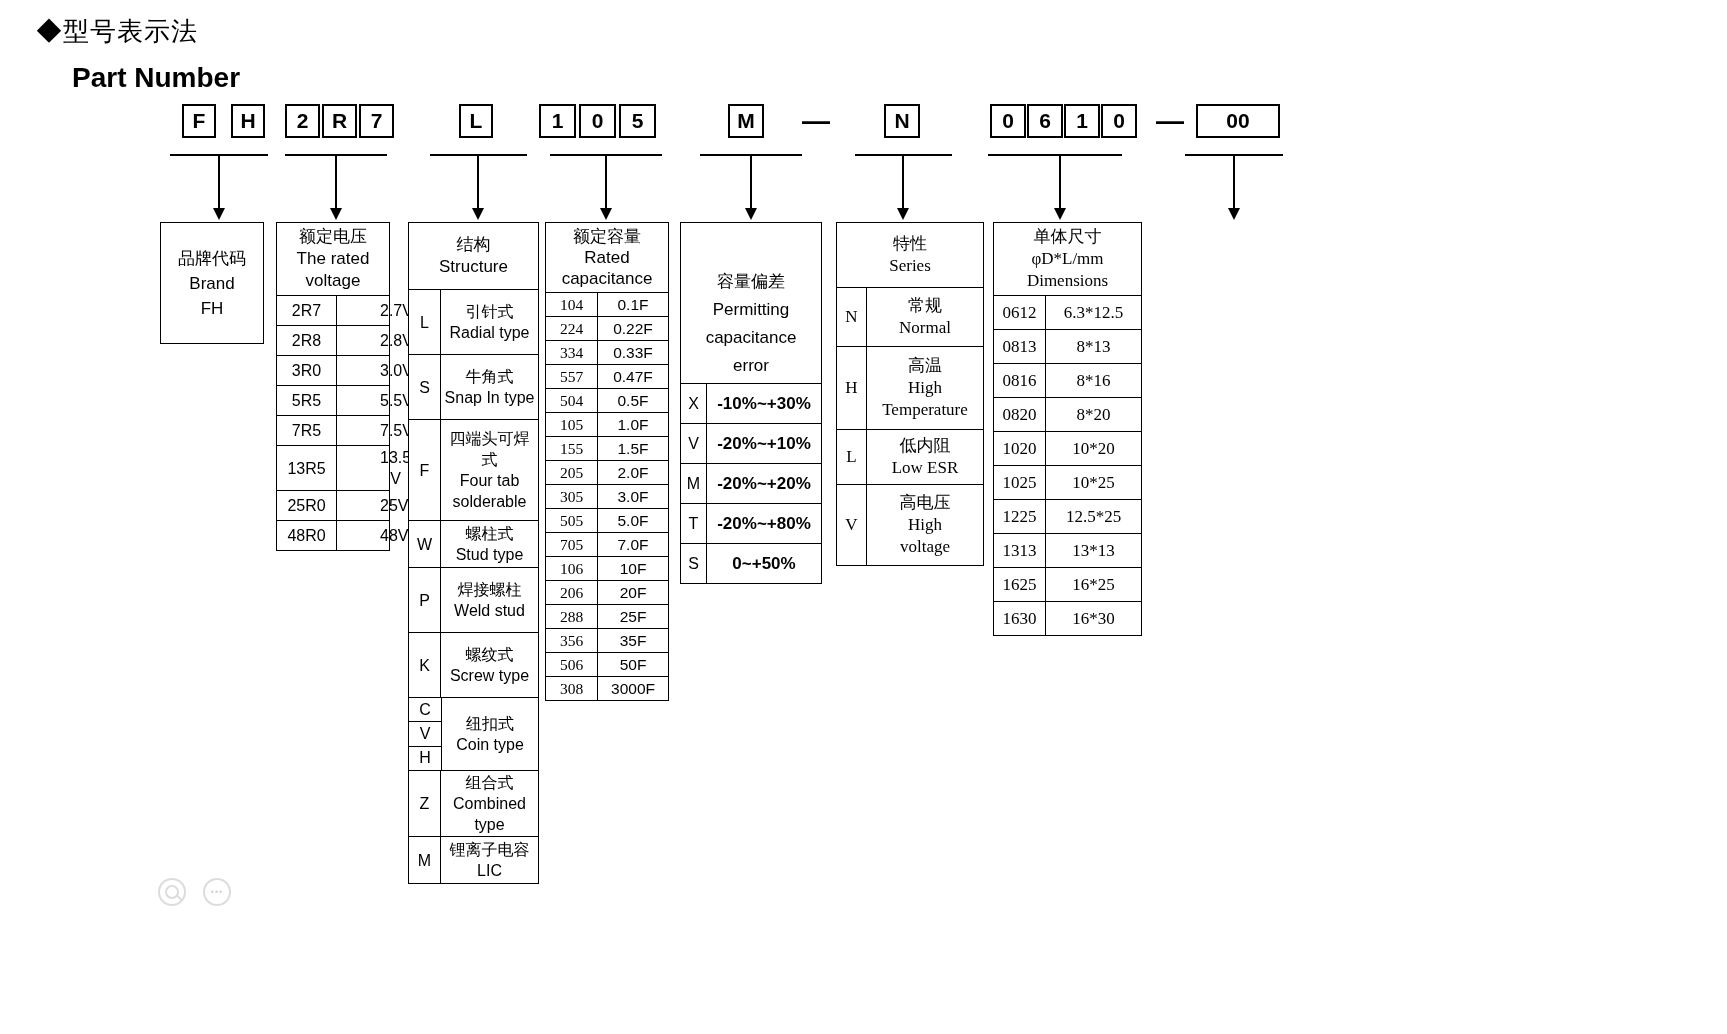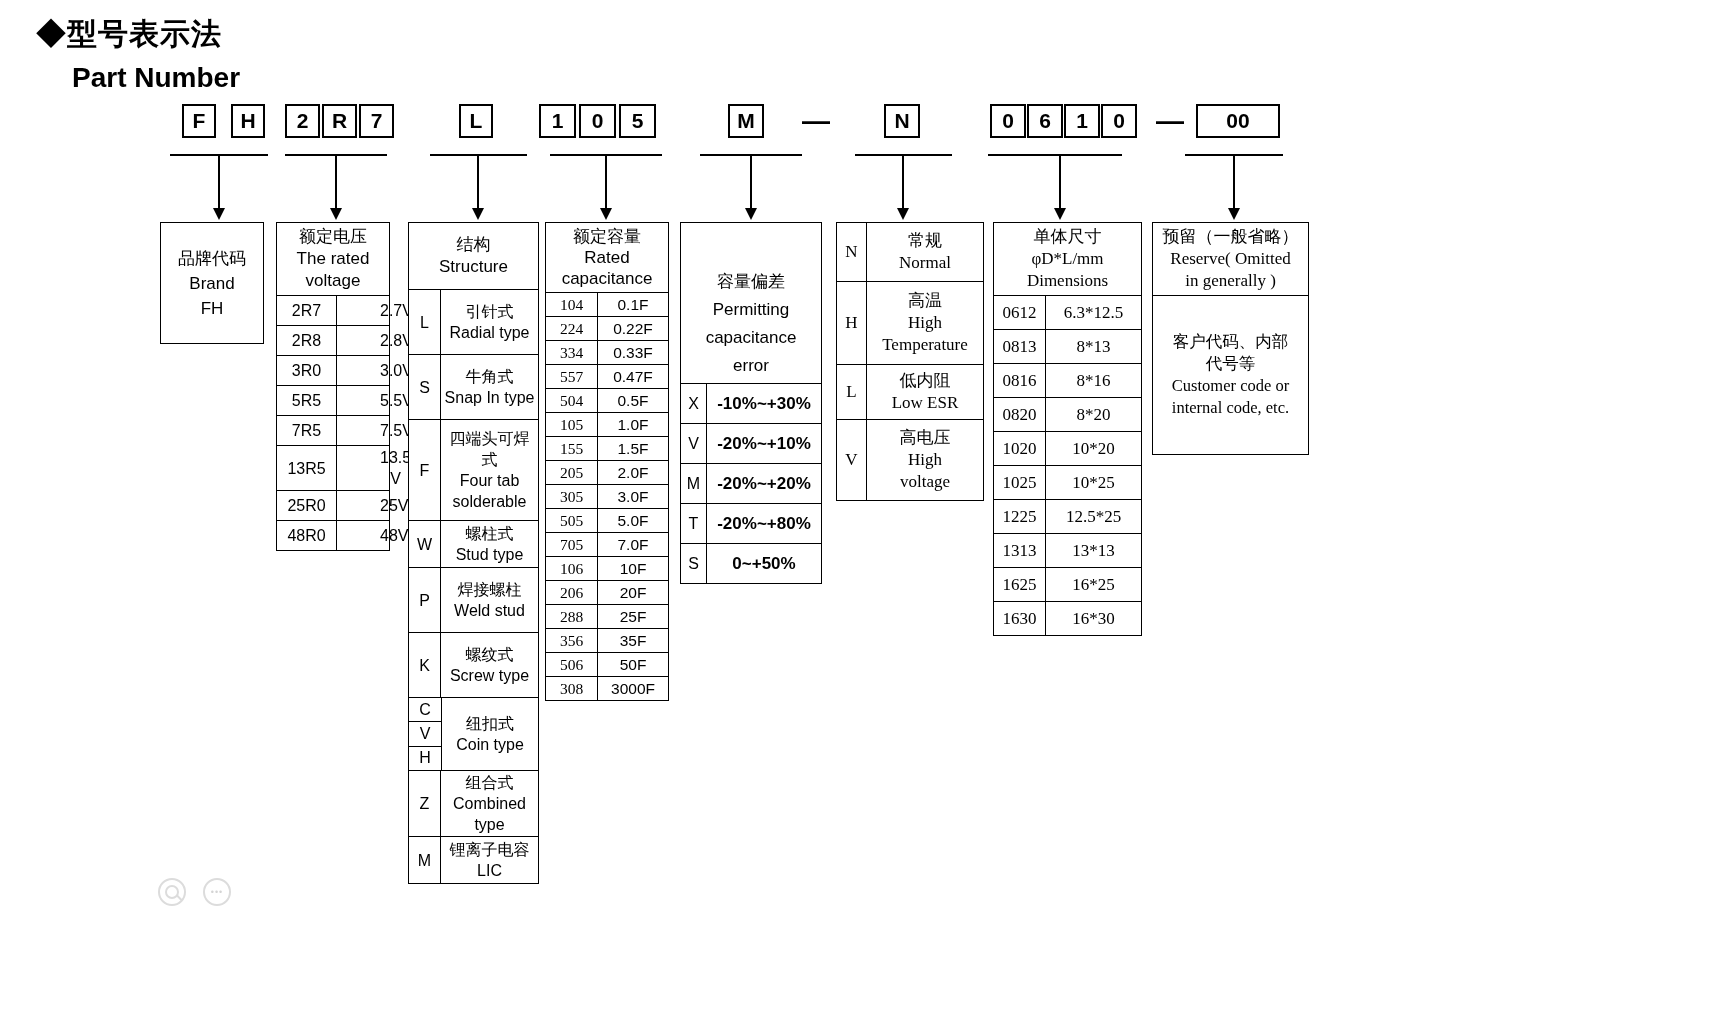--- a/index.html
+++ b/index.html
@@ -1,19 +1,19 @@
 <!DOCTYPE html>
 <html><head>
 <meta charset="utf-8">
 <style>
   html,body{margin:0;padding:0;}
   body{width:1727px;height:1034px;background:#fff;color:#000;font-family:"Liberation Sans",sans-serif;}
   .canvas{position:relative;width:1727px;height:1034px;background:#fff;overflow:hidden;}
 
-  .title{position:absolute;left:36px;top:14px;font-size:30px;font-weight:700;letter-spacing:1px;}
+  .title{position:absolute;left:36px;top:14px;font-size:26px;font-weight:400;letter-spacing:1px;}
   .subtitle{position:absolute;left:72px;top:62px;font-size:28px;font-weight:700;}
 
   
   .pn-group{position:absolute;top:104px;display:flex;}
   .pn-box{width:34px;height:34px;border:2px solid #000;box-sizing:border-box;display:flex;align-items:center;justify-content:center;font-size:21px;font-weight:600;background:#fff;}
   .pn-box.wide{width:84px;}
   .pn-sep{position:absolute;top:104px;height:34px;display:flex;align-items:center;justify-content:center;font-size:28px;font-weight:700;}
 
   
   .bracket{position:absolute;top:154px;height:2px;background:#000;}
@@ -365,20 +365,22 @@
         <div class="cell grow err-val">-20%~+80%</div>
       </div>
         <div class="trow">
         <div class="cell code">S</div>
         <div class="cell grow err-val">0~+50%</div>
       </div>
       </div>
   </div>
 
   <div class="tbl serif" id="t-series">
+    <div class="thead">特性
+Series</div>
     <div>
 
     <div class="trow">
         <div class="cell code">N</div>
         <div class="cell grow">常规
 Normal</div>
       </div>
         <div class="trow">
         <div class="cell code">H</div>
         <div class="cell grow">高温
@@ -441,29 +443,20 @@
         <div class="cell code">1625</div>
         <div class="cell grow">16*25</div>
       </div>
         <div class="trow">
         <div class="cell code">1630</div>
         <div class="cell grow">16*30</div>
       </div>
       </div>
   </div>
 
-  <div class="tbl serif" id="t-reserve">
-    <div class="thead">预留（一般省略）
-Reserve( Omitted
-in generally )</div>
-    <div class="reserve-body">客户代码、内部
-代号等
-Customer code or
-internal code, etc.</div>
-  </div>
 
   <div class="float-icon" style="left:158px;">
     <div class="mag"></div>
   </div>
   <div class="float-icon" style="left:203px;">
     <span class="dots">•••</span>
   </div>
 
 </div>
 

